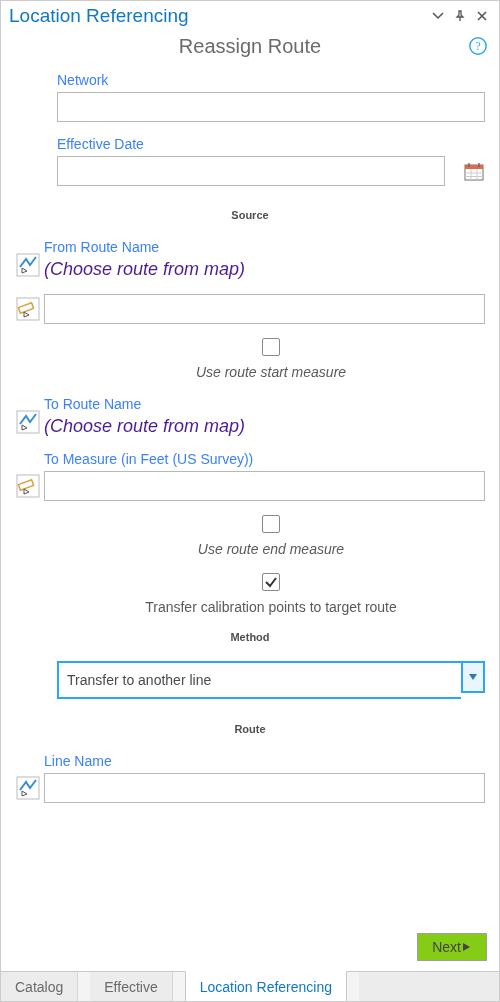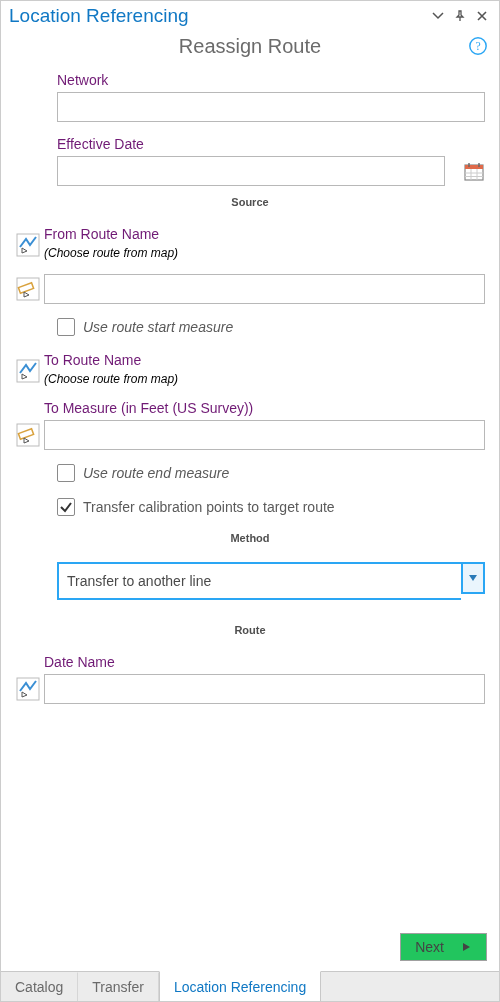--- a/index.html
+++ b/index.html
@@ -63,21 +63,21 @@
     .form-body {
       flex: 1;
       padding: 0 14px 0 14px;
       overflow: auto;
     }
     .field {
       margin: 0 0 14px 42px;
     }
     .field-label {
       font-size: 14px;
-      color: #701a75;
+      color: #3b82f6;
       margin-bottom: 4px;
     }
     .text-input {
       width: 100%;
       height: 30px;
       border: 1px solid #b8b8b8;
       background: #fff;
       padding: 0 6px;
       font-size: 14px;
       color: #333;
@@ -94,48 +94,49 @@
       flex: 0 0 26px;
       display: flex;
       align-items: center;
       justify-content: center;
       margin-bottom: 2px;
     }
     .row-with-icon .field-stack { flex: 1; }
     .field-stack .field-label { margin-bottom: 4px; }
     .hint-text {
       font-style: italic;
-      color: #000000;
-      font-size: 12px;
+      color: #4c1d95;
+      font-size: 18px;
     }
     .date-row {
       display: flex;
       align-items: flex-end;
       gap: 18px;
-      margin-bottom: 10px;
+      margin-bottom: 23px;
     }
     .date-row .field-stack { flex: 1; margin-left: 42px; }
     .cal-icon {
       width: 22px;
       height: 22px;
       margin-bottom: 4px;
       cursor: pointer;
     }
     .section-title {
       text-align: center;
       font-weight: 600;
       font-size: 11px;
       color: #4f4f4f;
       margin: 6px 0 18px 0;
     }
     .check-row {
       display: flex;
       align-items: center;
       gap: 8px;
       margin: 0 0 16px 42px;
+      flex-direction: column;
     }
     .checkbox {
       width: 18px;
       height: 18px;
       border: 1.5px solid #8a8a8a;
       border-radius: 2px;
       background: #fff;
       cursor: pointer;
       display: flex;
       align-items: center;
@@ -175,35 +176,36 @@
       cursor: pointer;
     }
     .select-btn svg { width: 8px; height: 6px; }
     .footer-btns {
       display: flex;
       justify-content: flex-end;
       padding: 8px 12px 10px 12px;
     }
     .next-btn {
       border: 1px solid #a0a0a0;
-      background: #22c55e;
+      background: #84cc16;
       padding: 5px 14px;
       font-size: 14px;
       color: #444;
       display: flex;
       align-items: center;
-      gap: 18px;
+      gap: 1px;
       cursor: pointer;
     }
     .next-btn svg { width: 10px; height: 10px; }
     .tabs {
       display: flex;
       border-top: 1px solid #c8c8c8;
       background: #f4f4f4;
       height: 30px;
+      gap: 12px;
     }
     .tab {
       padding: 0 14px;
       display: flex;
       align-items: center;
       font-size: 14px;
       color: #6a6a6a;
       border-right: 1px solid #d6d6d6;
       background: #ececec;
       cursor: pointer;
@@ -374,34 +376,34 @@
 
   <div class="row-with-icon">
     <div class="tool-icon route-icon">
       <svg viewBox="0 0 24 24">
           <rect x="1" y="1" width="22" height="22" fill="none" stroke="#bbb"></rect>
           <path d="M4 14 L10 6 L14 12 L20 4" fill="none" stroke="#3a8fd4" stroke-width="2"></path>
           <path d="M6 20 L6 15 L11 18 Z" fill="#fff" stroke="#555" stroke-width="1"></path>
         </svg>
     </div>
     <div class="field-stack">
-      <div class="field-label">Date Name</div>
+      <div class="field-label">Line Name</div>
       <input class="text-input" value="" style="">
     </div>
   </div>
 
 </div>
 
 <div class="footer-btns">
   <button class="next-btn">
     <span>Next</span>
     <svg viewBox="0 0 10 10">
         <path d="M1 1 L8 5 L1 9 Z" fill="#444"></path>
       </svg>
   </button>
 </div>
 
 <div class="tabs">
   <div class="tab">Catalog</div>
-  <div class="tab">Transfer</div>
+  <div class="tab">Effective</div>
   <div class="tab active">Location Referencing</div>
   <div class="tabs-fill"></div>
 </div>
 
 </body></html>

